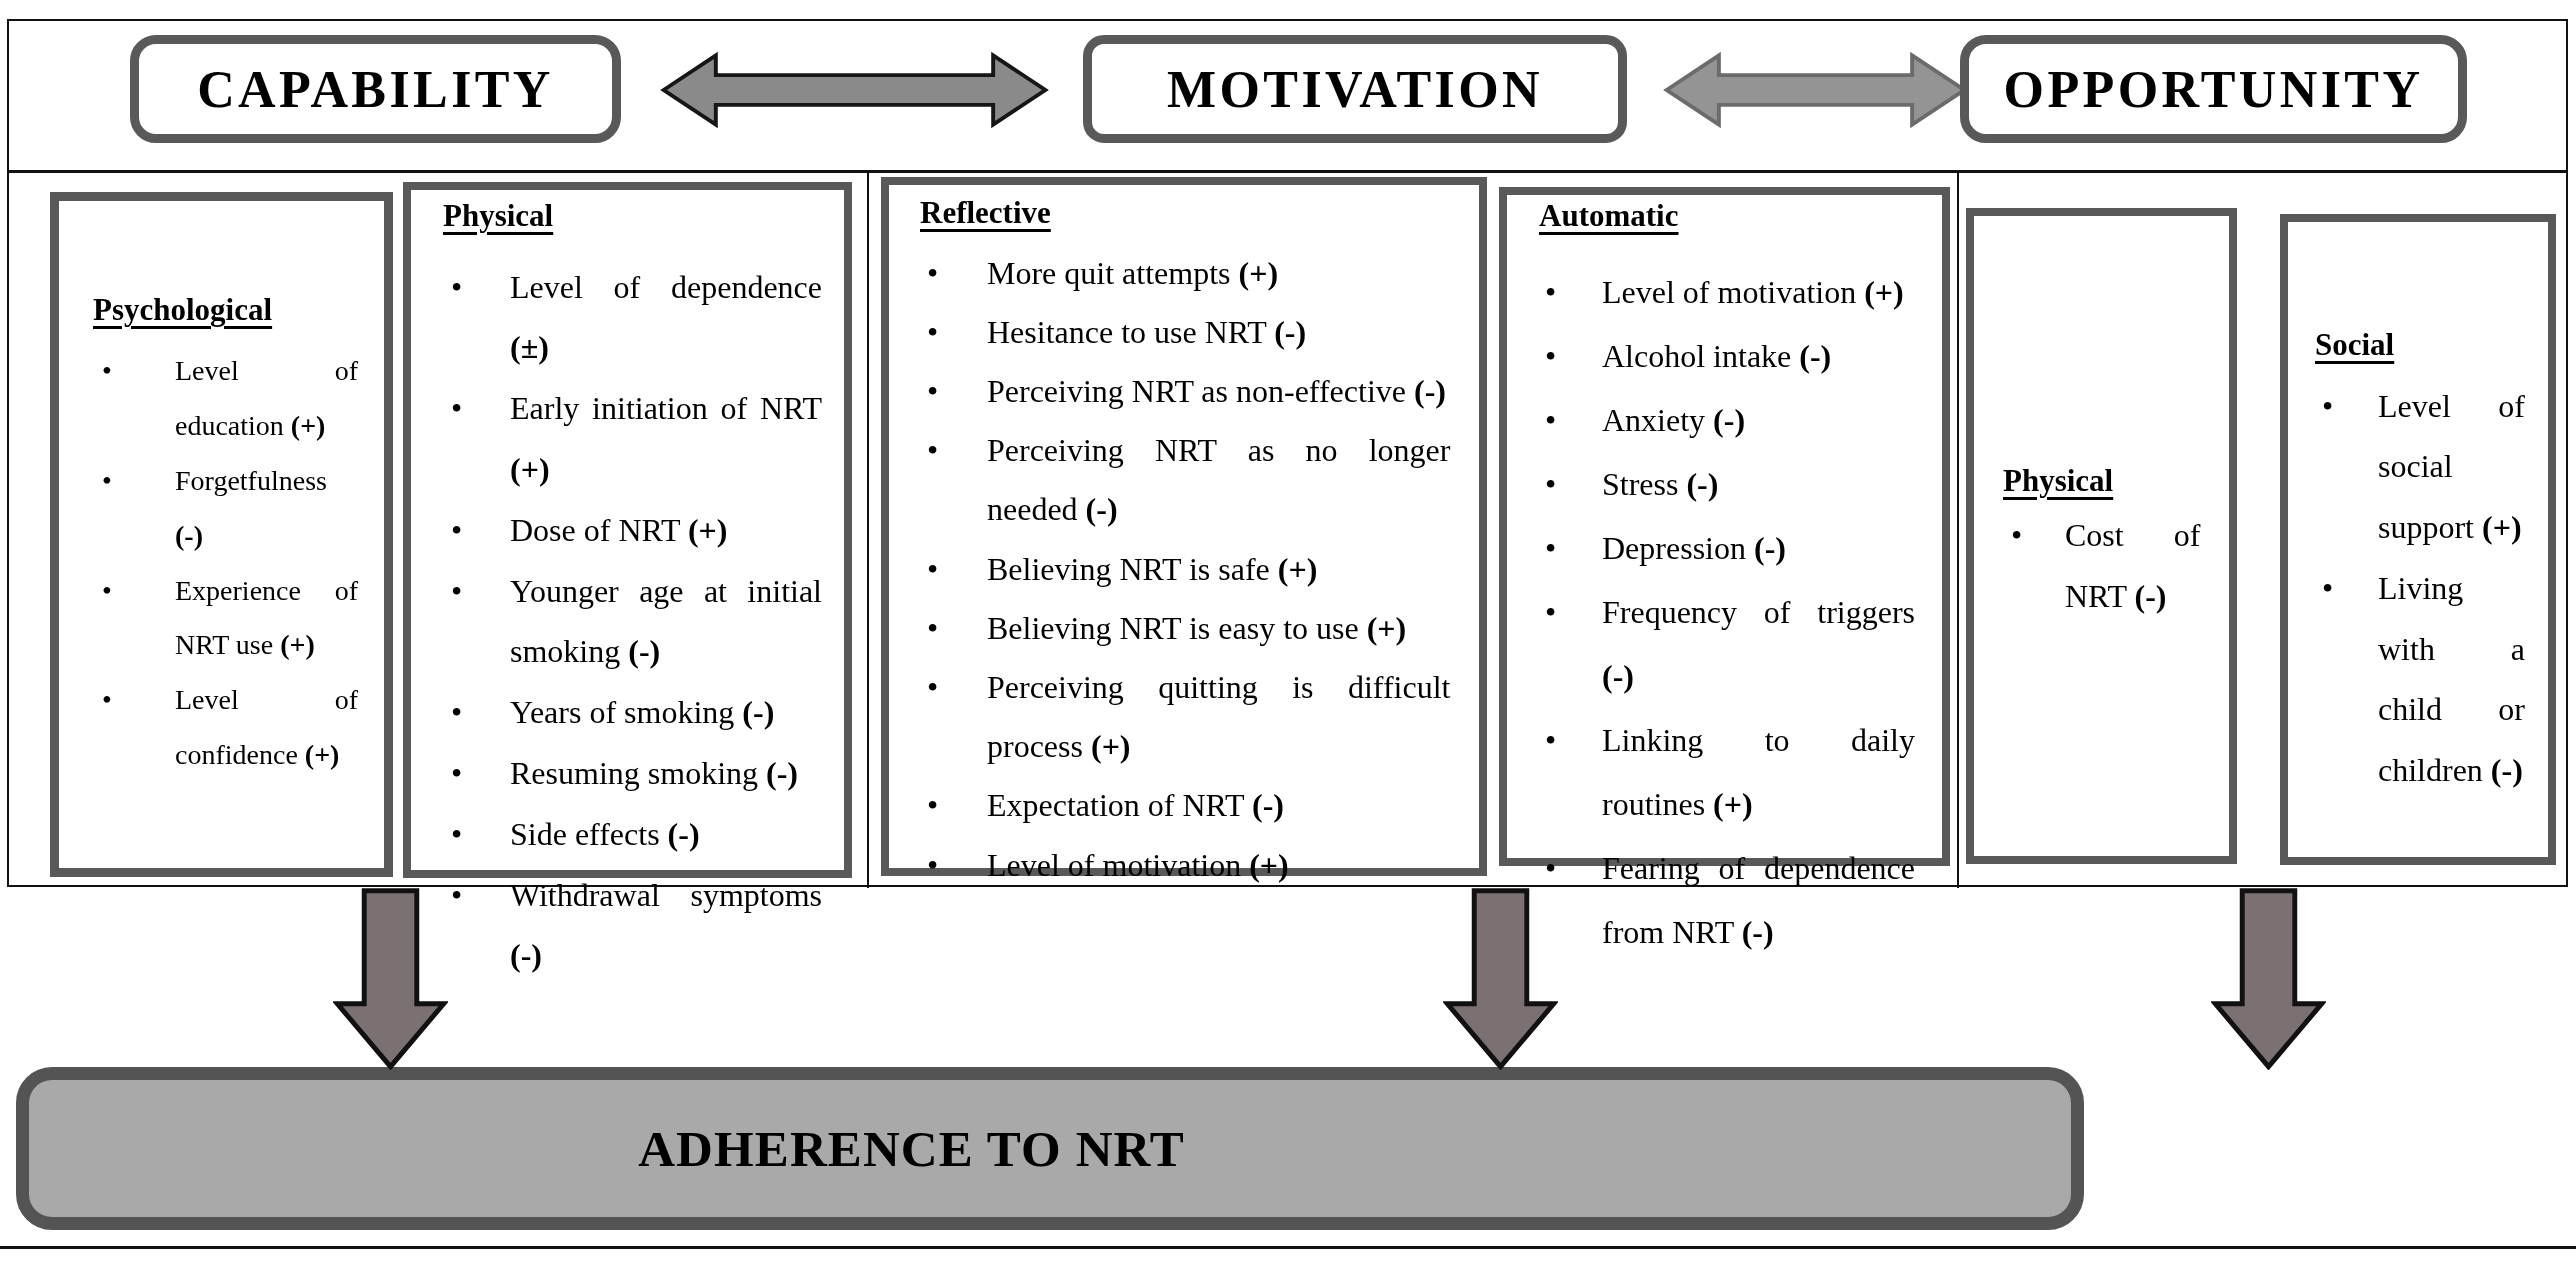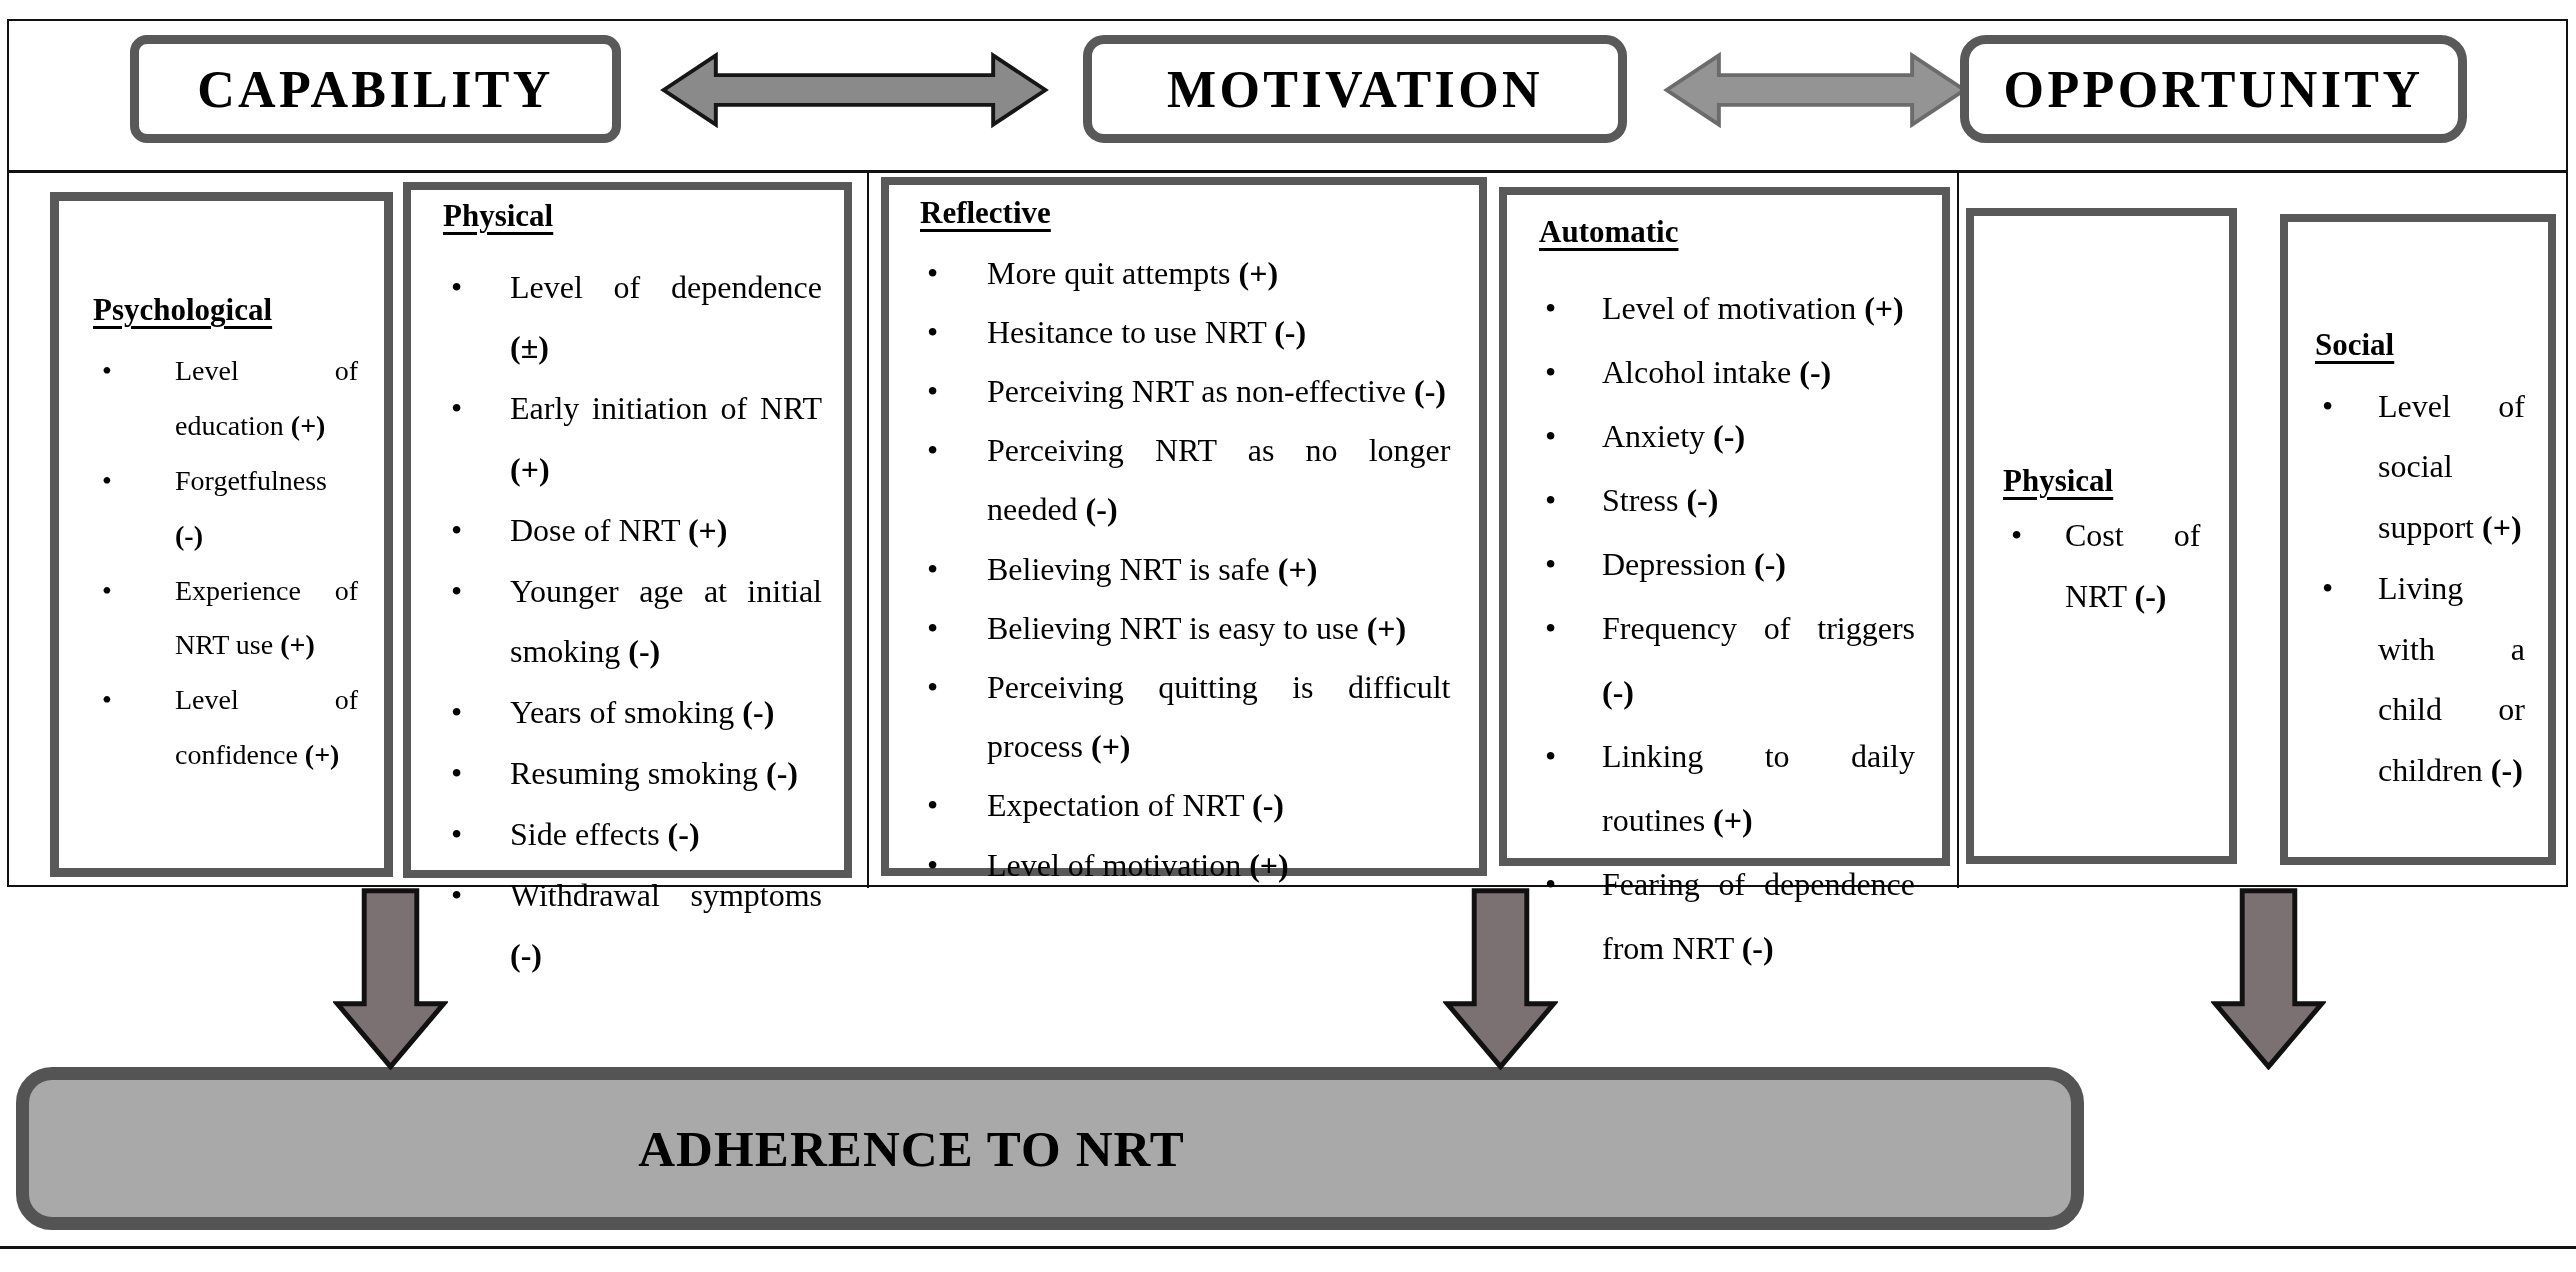--- a/index.html
+++ b/index.html
@@ -20,21 +20,21 @@
   .bottom-rule{left:0;top:1246px;width:2576px;height:3.4px;background:#111111;}
 
   
   .hbox{
     top:35px;height:108px;
     border:9px solid #595959;border-radius:26px;background:#ffffff;
     display:flex;align-items:center;justify-content:center;
     font-size:52px;font-weight:bold;letter-spacing:3.4px;
     z-index:3;
   }
-  .hbox-capability{left:130px;width:491px;border-radius:17px;}
+  .hbox-capability{left:130px;width:491px;}
   .hbox-motivation{left:1083px;width:544px;border-radius:21px;}
   .hbox-opportunity{left:1960px;width:507px;}
   .harrow{top:46px;height:88px;z-index:2;}
   .harrow-1{left:658px;width:393px;}
   .harrow-2{left:1661px;width:309px;}
 
   
   .panel{
     background:#ffffff;border:8px solid #595959;
     z-index:2;
@@ -62,21 +62,21 @@
   .panel-psychological .hd{margin:0 0 16px 34px;}
 
   .panel-physical-capability{left:403px;top:182px;width:449px;height:696px;padding-top:8px;
     --ti:93px;--pr:16px;--bl:34px;--fs:32px;--lh:1.9;}
   .panel-physical-capability .hd{margin:0 0 22.6px 32px;}
 
   .panel-reflective{left:881px;top:177px;width:606px;height:699px;padding-top:10.2px;
     --ti:92px;--pr:22.6px;--bl:32px;--fs:32px;--lh:1.85;}
   .panel-reflective .hd{margin:0 0 12.5px 31px;}
 
-  .panel-automatic{left:1499px;top:187px;width:451px;height:679px;padding-top:19px;
+  .panel-automatic{left:1499px;top:187px;width:451px;height:679px;padding-top:3px;
     --ti:89px;--pr:21px;--bl:32px;--fs:32px;--lh:2.0;}
   .panel-automatic .hd{margin:0 0 26px 32px;}
 
   .panel-physical-opportunity{left:1966px;top:208px;width:271px;height:656px;padding-top:247px;
     --ti:85px;--pr:22.6px;--bl:31px;--fs:32px;--lh:1.9;}
   .panel-physical-opportunity .hd{margin:0 0 2.3px 29px;}
 
   .panel-social{left:2280px;top:214px;width:276px;height:651px;padding-top:105px;
     --ti:84px;--pr:17px;--bl:28px;--fs:32px;--lh:1.9;}
   .panel-social .hd{margin:0 0 12.5px 27px;}

